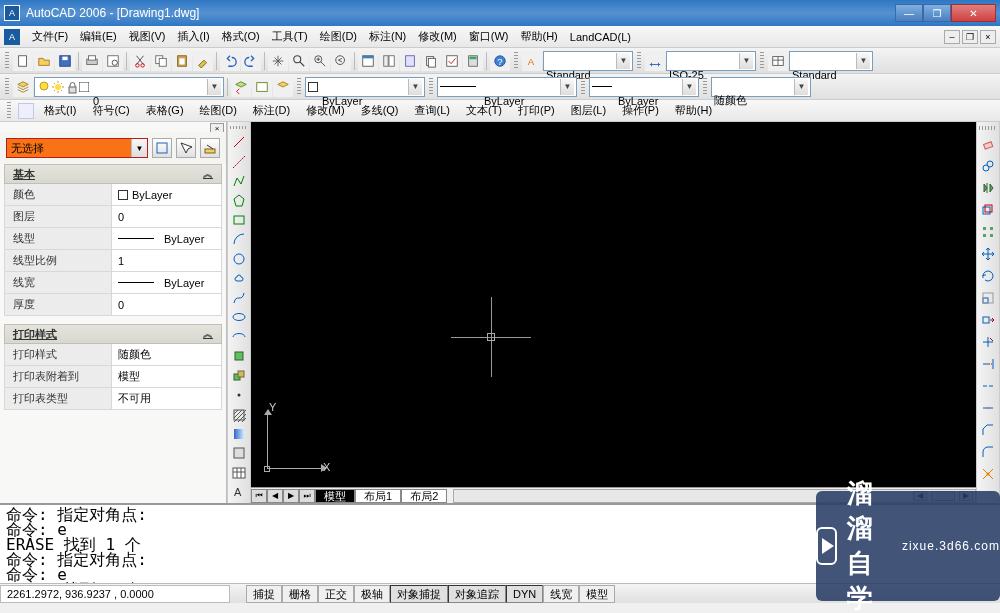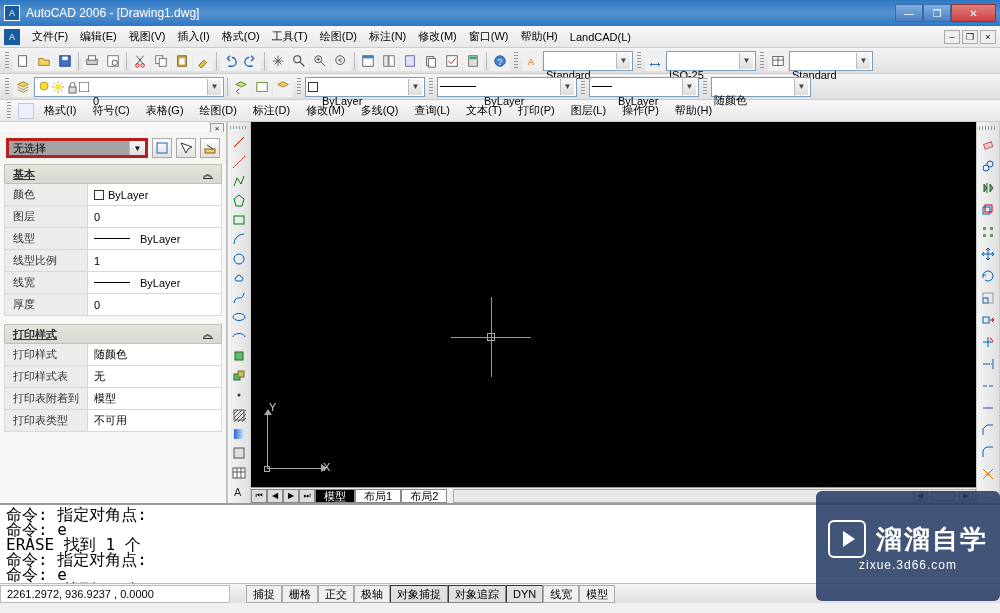--- a/index.html
+++ b/index.html
@@ -35,28 +35,28 @@
 
 .submenu { height: 22px; background: linear-gradient(#f8f8f8,#e8e8e8); border-bottom: 1px solid #ccc; display: flex; align-items: center; padding: 0 4px; gap: 4px; }
 .subbtn { width: 16px; height: 16px; background: #eef; border: 1px solid #bcd; }
 
 
 .main { display: flex; height: 381px; }
 .prop-panel { width: 227px; background: #f8f8f6; border-right: 1px solid #bbb; display:flex; flex-direction:column; }
 .prop-panel .panel-close { height: 10px; display:flex; justify-content:flex-end; padding: 1px 2px; }
 .prop-panel .xbtn { width: 14px; height: 10px; border: 1px solid #999; background: #eee; font-size: 8px; display:flex;align-items:center;justify-content:center; }
 .prop-head { display: flex; align-items: center; padding: 6px 6px; gap: 4px; background:#f4f4f0; }
-.prop-head .sel-combo { flex: 1; height: 20px; border: 3px solid #b91c1c; background: #a3a3a3; display:flex;align-items:center; padding:0 4px; position:relative; }
+.prop-head .sel-combo { flex: 1; height: 20px; border: 1px solid #b91c1c; background: #f97316; display:flex;align-items:center; padding:0 4px; position:relative; }
 .prop-head .sel-combo .carr { position:absolute; right:0; top:0; bottom:0; width:16px; border-left:1px solid #bbb; background:linear-gradient(#f8f8f8,#ddd); display:flex;align-items:center;justify-content:center;font-size:8px; }
 .prop-head .hbtn { width: 20px; height: 20px; border: 1px solid #aaa; background: linear-gradient(#fff,#e0e0e0); display:flex;align-items:center;justify-content:center; }
 .cat-header { height: 20px; background: linear-gradient(#e4e4dc,#d8d8d0); border: 1px solid #c0c0b8; padding: 0 8px; display:flex; align-items:center; font-weight: bold; color:#333; margin: 0 4px; text-decoration: underline; }
 .cat-header .chev { margin-left: auto; font-size: 10px; color:#666; }
 .prop-table { margin: 0 4px; }
 .prop-row { display: flex; height: 22px; }
-.prop-row .plabel { width: 84px; background: #ececec; border: 1px solid #d8d8d8; border-top:none; padding: 3px 8px; color:#333; }
+.prop-row .plabel { width: 108px; background: #ececec; border: 1px solid #d8d8d8; border-top:none; padding: 3px 8px; color:#333; }
 .prop-row .pvalue { flex: 1; background: #fff; border: 1px solid #d8d8d8; border-left:none; border-top:none; padding: 3px 6px; display:flex; align-items:center; gap:4px; }
 .sw { width:10px; height:10px; border:1px solid #333; background:#fff; }
 
 
 .vtoolbar { width: 24px; background: linear-gradient(to right, #f4f4f4, #e0e0e0); border-left: 1px solid #ccc; border-right: 1px solid #ccc; display:flex; flex-direction:column; align-items:center; padding: 2px 0; gap:2px; }
 .vtoolbar .grip-h { width: 18px; height: 4px; background: repeating-linear-gradient(to right, #999 0 1px, transparent 1px 3px); margin: 2px 0; }
 .vbtn { width: 20px; height: 20px; border: 1px solid transparent; display:flex; align-items:center; justify-content:center; }
 .vbtn svg { width:14px; height:14px; }
 
 .canvas-wrap { flex: 1; display:flex; flex-direction:column; background:#fff; }
@@ -86,21 +86,21 @@
 
 .cmdwin { height: 80px; background:#fff; border-top:2px solid #999; font-family: SimSun, monospace; font-size:16px; padding: 2px 6px; line-height:15px; overflow:hidden; white-space:pre; }
 
 
 .statusbar { height: 20px; background: linear-gradient(#f4f4f4,#e0e0e0); border-top:1px solid #bbb; display:flex; align-items:center; font-size:11px; }
 .statusbar .coords { width: 230px; padding: 0 6px; border:1px solid #bbb; height:18px; line-height:16px; background:#fff; }
 .statusbar .toggle { padding: 1px 6px; border:1px solid #aaa; height:18px; line-height:15px; background:#f0f0f0; }
 .statusbar .toggle.on { border:1px inset #888; background:#e0e0e0; }
 
 
-.watermark { position:absolute; right:0; bottom:12px; width:184px; height:110px; background: rgba(40,60,100,0.88); color:#fff; display:flex; flex-direction:column; align-items:center; justify-content:center;border-radius:6px; }
+.watermark { position:absolute; right:0; bottom:12px; width:184px; height:110px; background: rgba(40,60,100,0.88); color:#fff; display:flex; flex-direction:row; align-items:center; justify-content:center;border-radius:6px; }
 .watermark .wtop { display:flex; align-items:center; gap:10px; }
 .watermark .play { width:38px; height:38px; border:2px solid #fff; border-radius:6px; display:flex;align-items:center;justify-content:center; }
 .watermark .play::after { content:''; width:0;height:0; border-top:8px solid transparent; border-bottom:8px solid transparent; border-left:12px solid #fff; margin-left:3px; }
 .watermark .wtxt { font-size:26px; font-weight:bold; letter-spacing:2px; }
 .watermark .wurl { font-size:12px; letter-spacing:1px; }
 
 .ltpreview { display:inline-block; width:36px; height:1px; background:#000; vertical-align:middle;}
 </style>
 </head>
 <body>
@@ -472,26 +472,20 @@
         <span class="chev">︽</span>
       </div>
     <div class="prop-table">
       <div class="prop-row">
           <div class="plabel">打印样式</div>
           <div class="pvalue">
             <span>随颜色</span>
           </div>
         </div>
       <div class="prop-row">
-          <div class="plabel">打印样式表</div>
-          <div class="pvalue">
-            <span>无</span>
-          </div>
-        </div>
-      <div class="prop-row">
           <div class="plabel">打印表附着到</div>
           <div class="pvalue">
             <span>模型</span>
           </div>
         </div>
       <div class="prop-row">
           <div class="plabel">打印表类型</div>
           <div class="pvalue">
             <span>不可用</span>
           </div>

